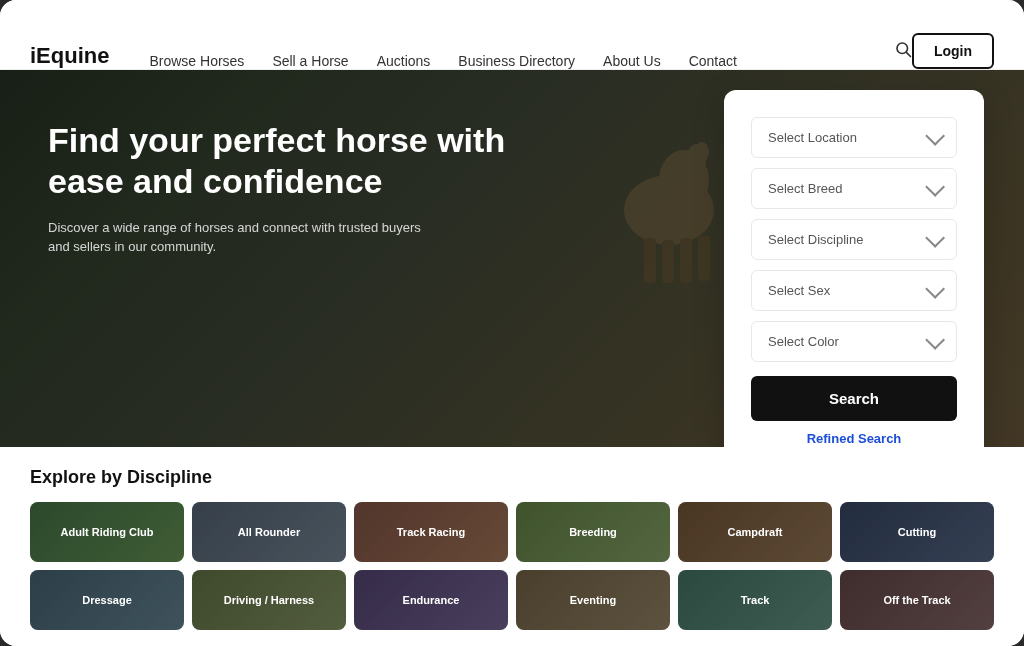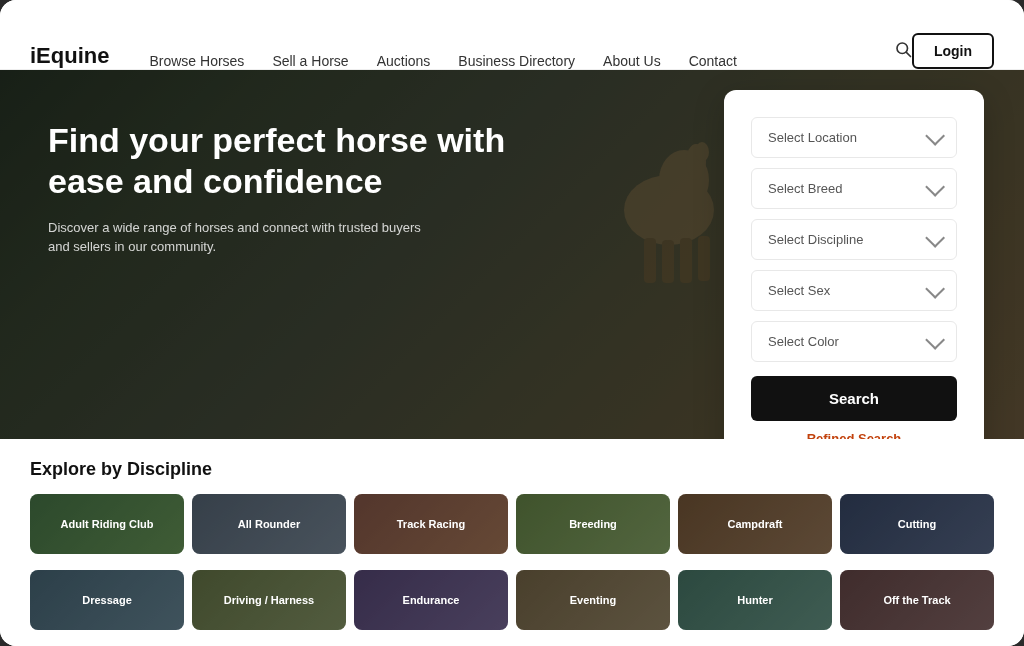--- a/index.html
+++ b/index.html
@@ -170,21 +170,21 @@
       font-size: 15px;
       font-weight: 600;
       cursor: pointer;
       margin-bottom: 10px;
       margin-top: 4px;
     }
     .refined-search {
       text-align: center;
       font-size: 13px;
       font-weight: 700;
-      color: #c2410c;
+      color: #1d4ed8;
       cursor: pointer;
     }
     
     .explore-section {
       background: #fff;
       flex-shrink: 0;
       padding: 20px 30px 16px;
     }
     .explore-title {
       font-size: 18px;
@@ -341,21 +341,21 @@
             <span class="discipline-card-label">Campdraft</span>
           </div>
         </div>
         <div class="discipline-card dc-5">
           <div class="discipline-card-bg"></div>
           <div class="discipline-card-overlay">
             <span class="discipline-card-label">Cutting</span>
           </div>
         </div>
       </div>
-    <div class="discipline-grid" id="discipline-grid-row2" style="margin-top:16px;">
+    <div class="discipline-grid" id="discipline-grid-row2" style="margin-top:8px;">
     <div class="discipline-card dc-6">
           <div class="discipline-card-bg"></div>
           <div class="discipline-card-overlay">
             <span class="discipline-card-label">Dressage</span>
           </div>
         </div>
         <div class="discipline-card dc-7">
           <div class="discipline-card-bg"></div>
           <div class="discipline-card-overlay">
             <span class="discipline-card-label">Driving / Harness</span>
@@ -369,21 +369,21 @@
         </div>
         <div class="discipline-card dc-9">
           <div class="discipline-card-bg"></div>
           <div class="discipline-card-overlay">
             <span class="discipline-card-label">Eventing</span>
           </div>
         </div>
         <div class="discipline-card dc-10">
           <div class="discipline-card-bg"></div>
           <div class="discipline-card-overlay">
-            <span class="discipline-card-label">Hunter</span>
+            <span class="discipline-card-label">Track</span>
           </div>
         </div>
         <div class="discipline-card dc-11">
           <div class="discipline-card-bg"></div>
           <div class="discipline-card-overlay">
             <span class="discipline-card-label">Off the Track</span>
           </div>
         </div>
       </div>
   </div>

